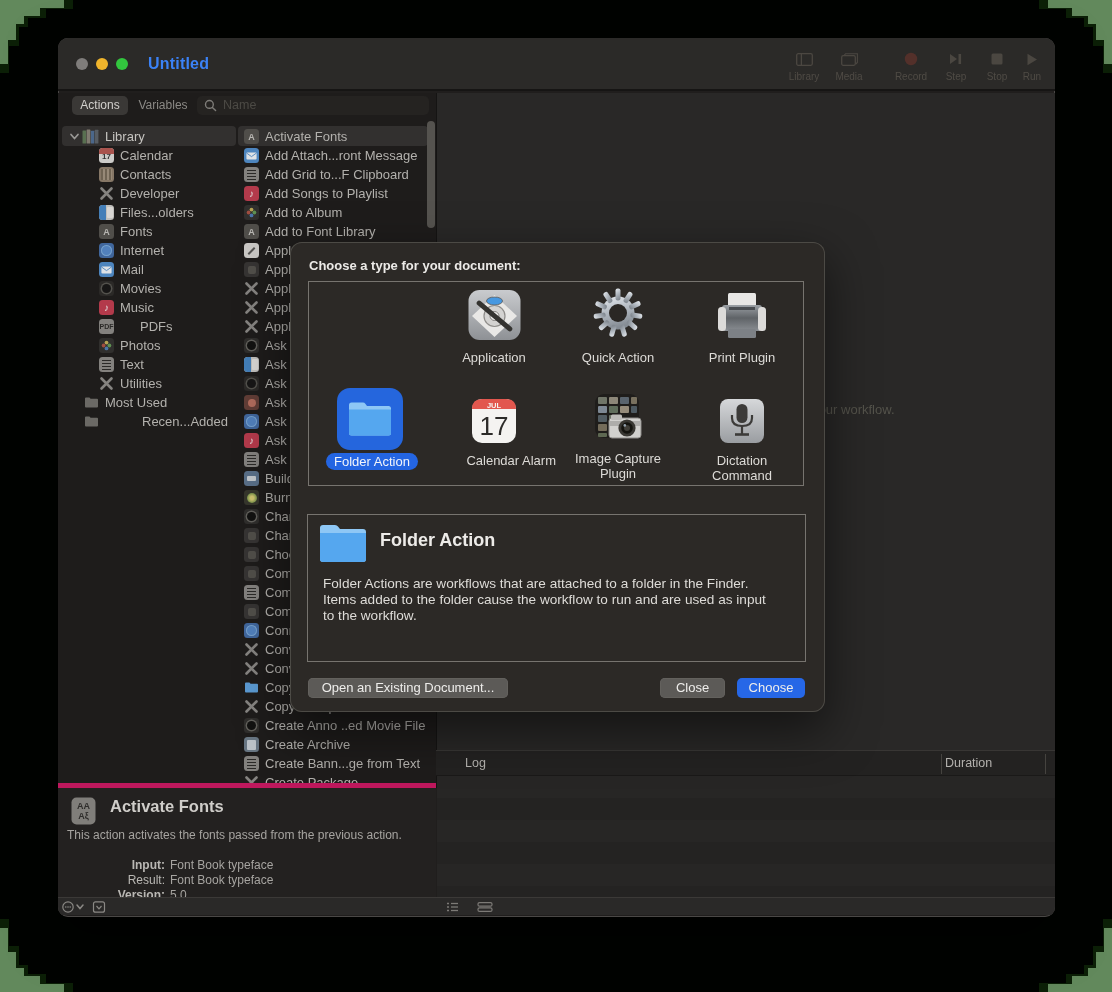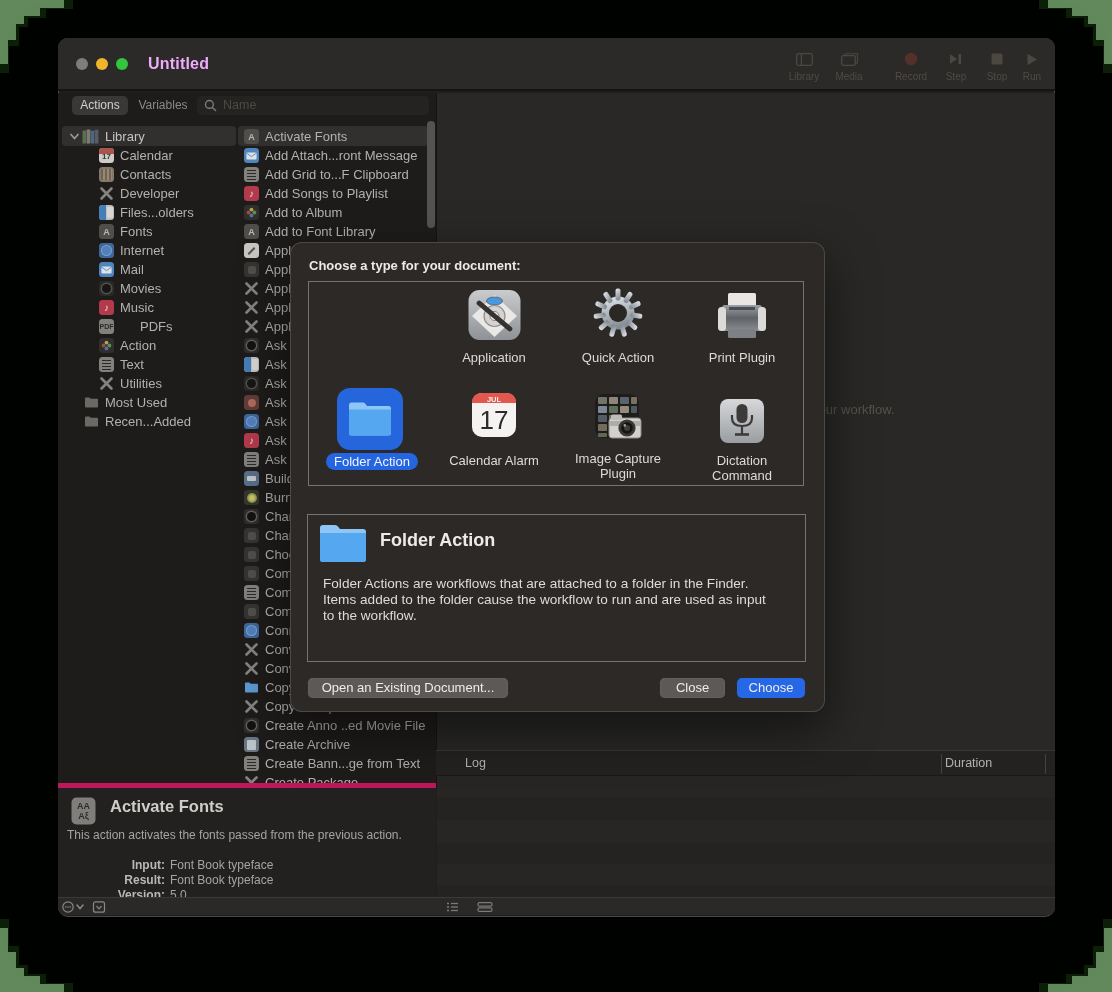--- a/index.html
+++ b/index.html
@@ -2,21 +2,21 @@
 <html><head><meta charset="utf-8"><title>Untitled</title>
 <style>
 *{margin:0;padding:0;box-sizing:border-box;}
 html,body{width:1112px;height:992px;overflow:hidden;}
 body{background:#010301;font-family:"Liberation Sans",sans-serif;position:relative;}
 .abs{position:absolute;}
 #win{left:58px;top:38px;width:997px;height:879px;background:#201e1d;border-radius:10px;
      box-shadow:0 0 0 1px #4a4846 inset, 0 18px 50px rgba(0,0,0,.7);overflow:hidden;}
 #titlebar{left:0;top:0;width:997px;height:53px;background:#2b2a28;border-bottom:2px solid #161514;}
 .light{width:12px;height:12px;border-radius:50%;top:20px;}
-#wtitle{left:90px;top:17px;font-size:16px;font-weight:bold;color:#f0abfc;letter-spacing:.2px;}
+#wtitle{left:90px;top:17px;font-size:16px;font-weight:bold;color:#3b82f6;letter-spacing:.2px;}
 .tbtn{top:12px;width:52px;text-align:center;color:#4f4b45;font-size:10px;}
 .tbtn .ic{height:18px;margin-bottom:3px;display:flex;align-items:center;justify-content:center;}
 #leftpanel{left:0;top:55px;width:378px;height:690px;background:#1e1c1b;}
 #searchfield{left:139px;top:3px;width:232px;height:19px;background:#252321;border-radius:5px;}
 #acttab{left:14px;top:3px;width:56px;height:19px;background:#3a3836;border-radius:5px;
         color:#d2d0cd;font-size:12px;text-align:center;line-height:19px;}
 #vartab{left:77px;top:3px;width:56px;height:19px;color:#8b8985;font-size:12px;text-align:center;line-height:19px;}
 .row{height:19px;display:flex;align-items:center;position:absolute;white-space:nowrap;}
 .row .lbl{font-size:13px;color:#b3b1ad;margin-left:6px;}
 .sic{width:15px;height:15px;border-radius:3.5px;flex:0 0 15px;filter:brightness(.93) saturate(.85);display:flex;align-items:center;
@@ -190,21 +190,21 @@
       </div>
       <div class="row" style="left:41px;top:243px;">
         <span class="sic" style="background:#343230;">
           <svg width="11" height="11" viewBox="0 0 11 11">
             <circle cx="5.5" cy="2.6" r="1.9" fill="#c8b04c"></circle>
             <circle cx="8.4" cy="5.5" r="1.9" fill="#5f9e4e"></circle>
             <circle cx="5.5" cy="8.4" r="1.9" fill="#4a7fc0"></circle>
             <circle cx="2.6" cy="5.5" r="1.9" fill="#b9503f"></circle>
           </svg>
         </span>
-        <span class="lbl">Action</span>
+        <span class="lbl">Photos</span>
       </div>
       <div class="row" style="left:41px;top:262px;">
         <span class="sic" style="background:#8d8b87;">
           <span style="position:absolute;inset:3px 3px 2px 3px;background:repeating-linear-gradient(#2e2d2b 0 1px,transparent 1px 3px);"></span>
         </span>
         <span class="lbl">Text</span>
       </div>
       <div class="row" style="left:41px;top:281px;">
         <span class="sic" style="background:transparent;">
           <svg width="15" height="15" viewBox="0 0 15 15">
@@ -214,21 +214,21 @@
         <span class="lbl">Utilities</span>
       </div>
       <div class="row" style="left:26px;top:300px;">
         <span class="sic" style="background:transparent;">
           <svg width="15" height="15" viewBox="0 0 15 15">
             <path d="M1 3.4 Q1 2.4 2 2.4 L5.4 2.4 L6.6 3.7 L13 3.7 Q14 3.7 14 4.7 L14 11.6 Q14 12.6 13 12.6 L2 12.6 Q1 12.6 1 11.6 Z" fill="#73716c"></path>
           </svg>
         </span>
         <span class="lbl">Most Used</span>
       </div>
-      <div class="row" style="left:26px;top:319px;">
+      <div class="row" style="left:26px;top:319px;gap:37px;">
         <span class="sic" style="background:transparent;">
           <svg width="15" height="15" viewBox="0 0 15 15">
             <path d="M1 3.4 Q1 2.4 2 2.4 L5.4 2.4 L6.6 3.7 L13 3.7 Q14 3.7 14 4.7 L14 11.6 Q14 12.6 13 12.6 L2 12.6 Q1 12.6 1 11.6 Z" fill="#73716c"></path>
           </svg>
         </span>
         <span class="lbl">Recen...Added</span>
       </div>
       <div class="hl" style="left:180px;top:33px;width:190px;height:20px;"></div>
       <div class="row" style="left:186px;top:34px;">
         <span class="sic" style="background:#56544f;">
@@ -486,21 +486,21 @@
       <svg class="abs" style="left:13px;top:9px;" width="25" height="28" viewBox="0 0 25 28">
         <rect x="0.5" y="0.5" width="24" height="27" rx="5" fill="#807e7a"></rect>
         <text x="12.5" y="12" font-size="9" font-weight="bold" fill="#2e2d2b" text-anchor="middle" font-family="Liberation Sans">AA</text>
         <text x="12.5" y="22" font-size="9" font-weight="bold" fill="#2e2d2b" text-anchor="middle" font-family="Liberation Sans">Aξ</text>
       </svg>
       <div class="abs" style="left:52px;top:52px;"></div>
       <div class="abs" style="left:52px;top:9px;font-size:16.5px;font-weight:bold;color:#cfcdc9;">Activate Fonts</div>
       <div class="abs" style="left:9px;top:40px;font-size:12px;color:#a6a4a0;">This action activates the fonts passed from the previous action.</div>
       <div class="abs" style="left:0;top:70px;width:107px;text-align:right;font-size:12px;font-weight:bold;color:#bab8b4;">Input:</div>
       <div class="abs" style="left:112px;top:70px;font-size:12px;color:#a6a4a0;">Font Book typeface</div>
-      <div class="abs" style="left:0;top:85px;width:107px;text-align:right;font-size:12px;font-weight:bold;color:#bab8b4;">Result:</div>
+      <div class="abs" style="left:0;top:85px;width:107px;text-align:right;font-size:12px;font-weight:normal;color:#bab8b4;">Result:</div>
       <div class="abs" style="left:112px;top:85px;font-size:12px;color:#a6a4a0;">Font Book typeface</div>
       <div class="abs" style="left:0;top:100px;width:107px;text-align:right;font-size:12px;font-weight:bold;color:#bab8b4;">Version:</div>
       <div class="abs" style="left:112px;top:100px;font-size:12px;color:#a6a4a0;">5.0</div>
     </div>
     <div id="bottombar" class="abs">
       <svg class="abs" style="left:4px;top:3px;" width="46px" height="12" viewBox="0 0 46 12">
         <circle cx="6" cy="6" r="5.2" fill="none" stroke="#8a8884" stroke-width="1.2"></circle>
         <circle cx="3.8" cy="6" r="0.8" fill="#8a8884"></circle>
         <circle cx="6" cy="6" r="0.8" fill="#8a8884"></circle>
         <circle cx="8.2" cy="6" r="0.8" fill="#8a8884"></circle>
@@ -597,29 +597,29 @@
       </div>
       <div class="cap" style="margin-top:9px;">Print Plugin</div>
     </div>
     <div class="abs" style="left:47px;top:146px;"><svg width="66" height="62" viewBox="0 0 66 62">
 <rect x="0" y="0" width="66" height="62" rx="13" fill="#2566dd"></rect>
 <path d="M12 17 Q12 14.5 14.5 14.5 L26 14.5 Q27.5 14.5 28.3 15.7 L30 18 L51.5 18 Q54 18 54 20.5 L54 45 Q54 47.5 51.5 47.5 L14.5 47.5 Q12 47.5 12 45 Z" fill="#8ec7f5"></path>
 <path d="M12 21.5 L54 21.5 L54 45 Q54 47.5 51.5 47.5 L14.5 47.5 Q12 47.5 12 45 Z" fill="#55a7ef"></path>
 </svg></div>
     <div class="abs" style="left:36px;top:211px;width:92px;height:17px;background:#2465e2;border-radius:8.5px;color:#f2f4fa;font-size:13px;text-align:center;line-height:17px;">Folder Action</div>
     <div class="cell" style="left:142px;top:150px;">
-      <div style="height:52px;display:flex;align-items:flex-start;justify-content:center;">
+      <div style="height:52px;display:flex;align-items:flex-end;justify-content:center;">
         <svg width="46" height="46" viewBox="0 0 46 46">
 <rect x="1" y="1" width="44" height="44" rx="10" fill="#f4f3f1"></rect>
 <path d="M1 11 L45 11 L45 11 Q45 1 35 1 L11 1 Q1 1 1 11 Z" fill="#e2574e"></path>
 <text x="23" y="9.5" font-size="7.5" font-weight="bold" fill="#f7f6f4" text-anchor="middle" font-family="Liberation Sans">JUL</text>
 <text x="23" y="37" font-size="26" fill="#2c2b29" text-anchor="middle" font-family="Liberation Sans">17</text>
 </svg>
       </div>
-      <div class="cap" style="margin-top:9px;">Calendar Alarm</div>
+      <div class="cap" style="margin-top:9px;text-align:right;">Calendar Alarm</div>
     </div>
     <div class="cell" style="left:266px;top:148px;">
       <div style="height:52px;display:flex;align-items:flex-end;justify-content:center;">
         <svg width="50" height="48" viewBox="0 0 50 48">
 <rect x="2" y="0" width="44" height="44" rx="9" fill="#1f1d1b"></rect>
 <g>
 <rect x="5" y="3" width="9" height="7" rx="1" fill="#707568"></rect>
             <rect x="16" y="3" width="9" height="7" rx="1" fill="#8d8779"></rect>
             <rect x="27" y="3" width="9" height="7" rx="1" fill="#5a646e"></rect>
             <rect x="38" y="3" width="6" height="7" rx="1" fill="#79715f"></rect>

